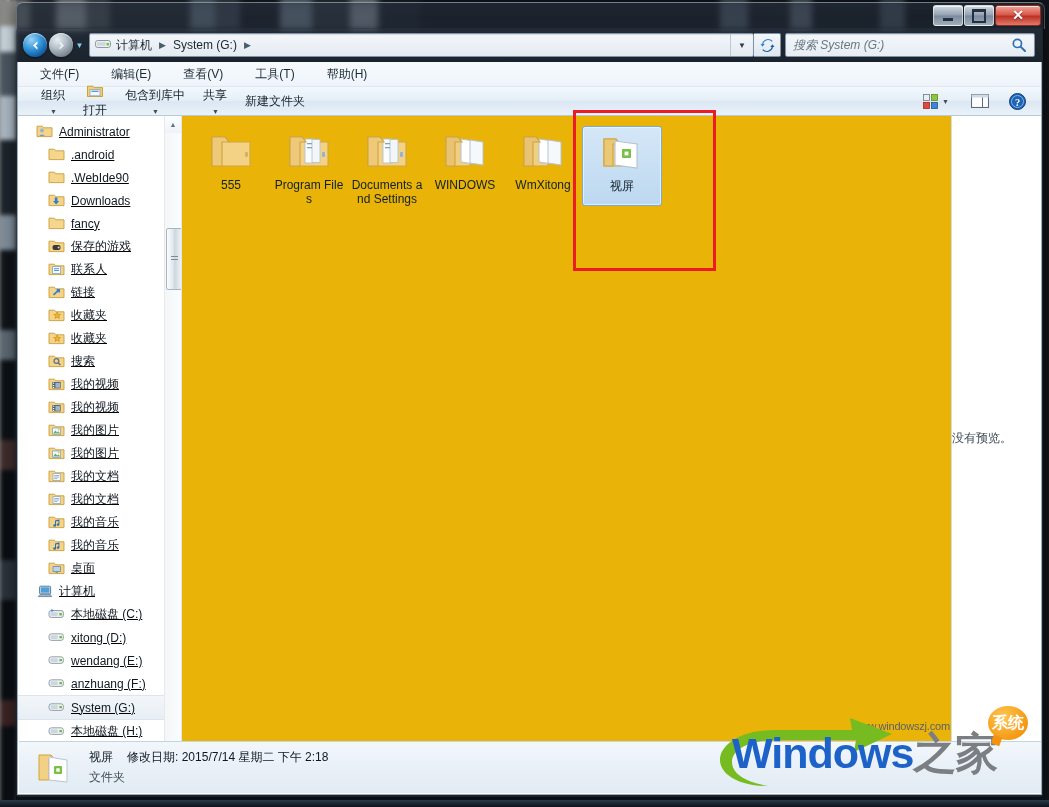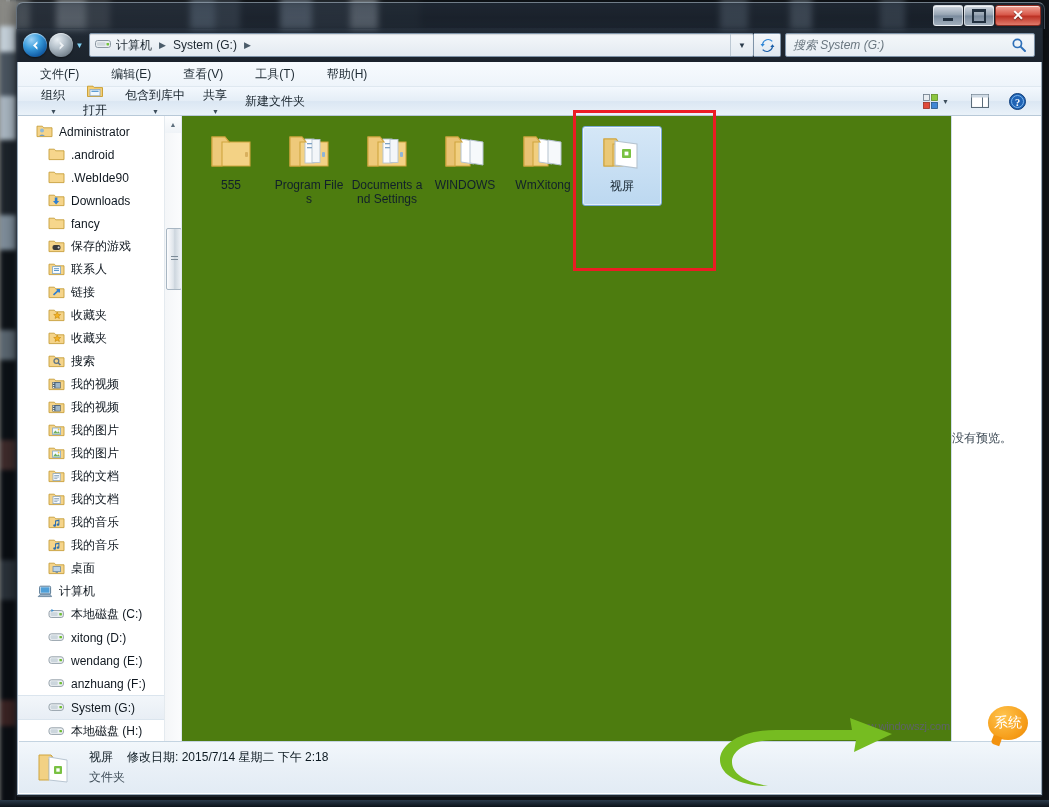--- a/index.html
+++ b/index.html
@@ -138,21 +138,21 @@
   .tbchev{font-size:7px;color:#3d4e5c;margin-left:1px;}
   .tbspacer{flex:1;}
   .tbicon-btn{display:flex;align-items:center;gap:3px;padding:2px 5px;}
 
   
   .body-split{display:flex;height:645px;}
   .nav-pane{
     width:163px;background:#fff;position:relative;
     border-right:1px solid #dfe8ee;overflow:hidden;
   }
-  .tree{padding-top:4px;}
+  .tree{padding-top:4px;text-decoration:underline;}
   .tnode{
     display:flex;align-items:center;height:23px;padding-left:0;
     font-size:12px;color:#101820;white-space:nowrap;cursor:default;
   }
   .tnode.sel{background:linear-gradient(180deg,#f2f6fa,#e8eef5);border-top:1px solid #dbe5ee;border-bottom:1px solid #dbe5ee;}
   .tnode .ind1{width:30px;}
   .tnode .ind0{width:18px;}
   .tico{width:18px;height:15px;margin-right:5px;flex:none;position:relative;}
 
   .nav-scroll{
@@ -168,21 +168,21 @@
   .sb-thumb{
     position:absolute;left:1px;top:112px;width:14px;height:60px;
     background:linear-gradient(90deg,#fdfdfe,#dfe5eb 45%,#cdd6de 55%,#eef2f6);
     border:1px solid #a8b6c2;border-radius:2px;
     display:flex;align-items:center;justify-content:center;
   }
   .sb-grip{width:7px;height:6px;background:repeating-linear-gradient(180deg,#7b8a96 0 1px,transparent 1px 3px);}
   .sb-arrow.bot{position:absolute;bottom:0;left:0;width:16px;}
 
   
-  .list-pane{flex:1;background:#4d7c0f;position:relative;padding:10px 0 0 10px;}
+  .list-pane{flex:1;background:#eab308;position:relative;padding:10px 0 0 10px;}
   .grid{display:flex;flex-wrap:wrap;align-content:flex-start;}
   .fitem{
     width:78px;margin:0 0 10px 0;padding-top:4px;
     display:flex;flex-direction:column;align-items:center;
     cursor:default;
   }
   .fitem.selected{
     background:linear-gradient(180deg,#d5e7f7,#bcd8f0);
     border:1px solid #7aa9d6;border-radius:3px;
     box-shadow:inset 0 0 0 1px rgba(255,255,255,.55);
@@ -217,21 +217,21 @@
 
   
   .wm{position:absolute;left:716px;top:702px;width:320px;height:92px;z-index:45;pointer-events:none;}
   .wm-url{position:absolute;left:137px;top:18px;font-size:11px;color:#5d6268;letter-spacing:-.2px;}
   .wm-main{position:absolute;left:16px;top:30px;font-size:43px;font-weight:bold;letter-spacing:-1px;line-height:1;}
   .wm-blue{color:#1d62c9;}
   .wm-gray{color:#7b7f84;}
   .wm-badge{
     position:absolute;left:272px;top:4px;width:40px;height:34px;border-radius:50%;
     background:radial-gradient(circle at 38% 30%,#ffc44d,#f59a15 70%,#e0820a 100%);
-    color:#fff;font-size:14px;font-weight:normal;
+    color:#fff;font-size:16px;font-weight:bold;
     display:flex;align-items:center;justify-content:center;
   }
   .wm-badge:after{content:"";position:absolute;left:4px;bottom:-5px;width:9px;height:9px;background:#f2920f;transform:rotate(20deg);border-radius:0 0 0 3px;}
 
   
   .taskbar{
     position:absolute;left:0;bottom:0;width:1049px;height:7px;
     background:linear-gradient(180deg,#2b3a4a,#0c1219);
   }
 </style>
@@ -723,17 +723,20 @@
     </div>
   </div>
 
   <div class="annot"></div>
 
   <div class="wm">
     <div class="wm-url">www.windowszj.com</div>
     <svg width="200" height="84" viewBox="0 0 200 84" style="position:absolute;left:0;top:6px">
       <path d="M60 22 C22 22 4 38 4 52 C4 66 22 78 52 78 C30 74 16 66 16 54 C16 42 32 32 62 32 L140 32 L138 44 L176 26 L134 10 L136 22 Z" fill="#76bc21"></path>
     </svg>
+    <div class="wm-main">
+      <span class="wm-blue">Windows</span><span class="wm-gray">之家</span>
+    </div>
     <div class="wm-badge">系统</div>
   </div>
 
   <div class="taskbar"></div>
 </div>
 
 </body></html>

